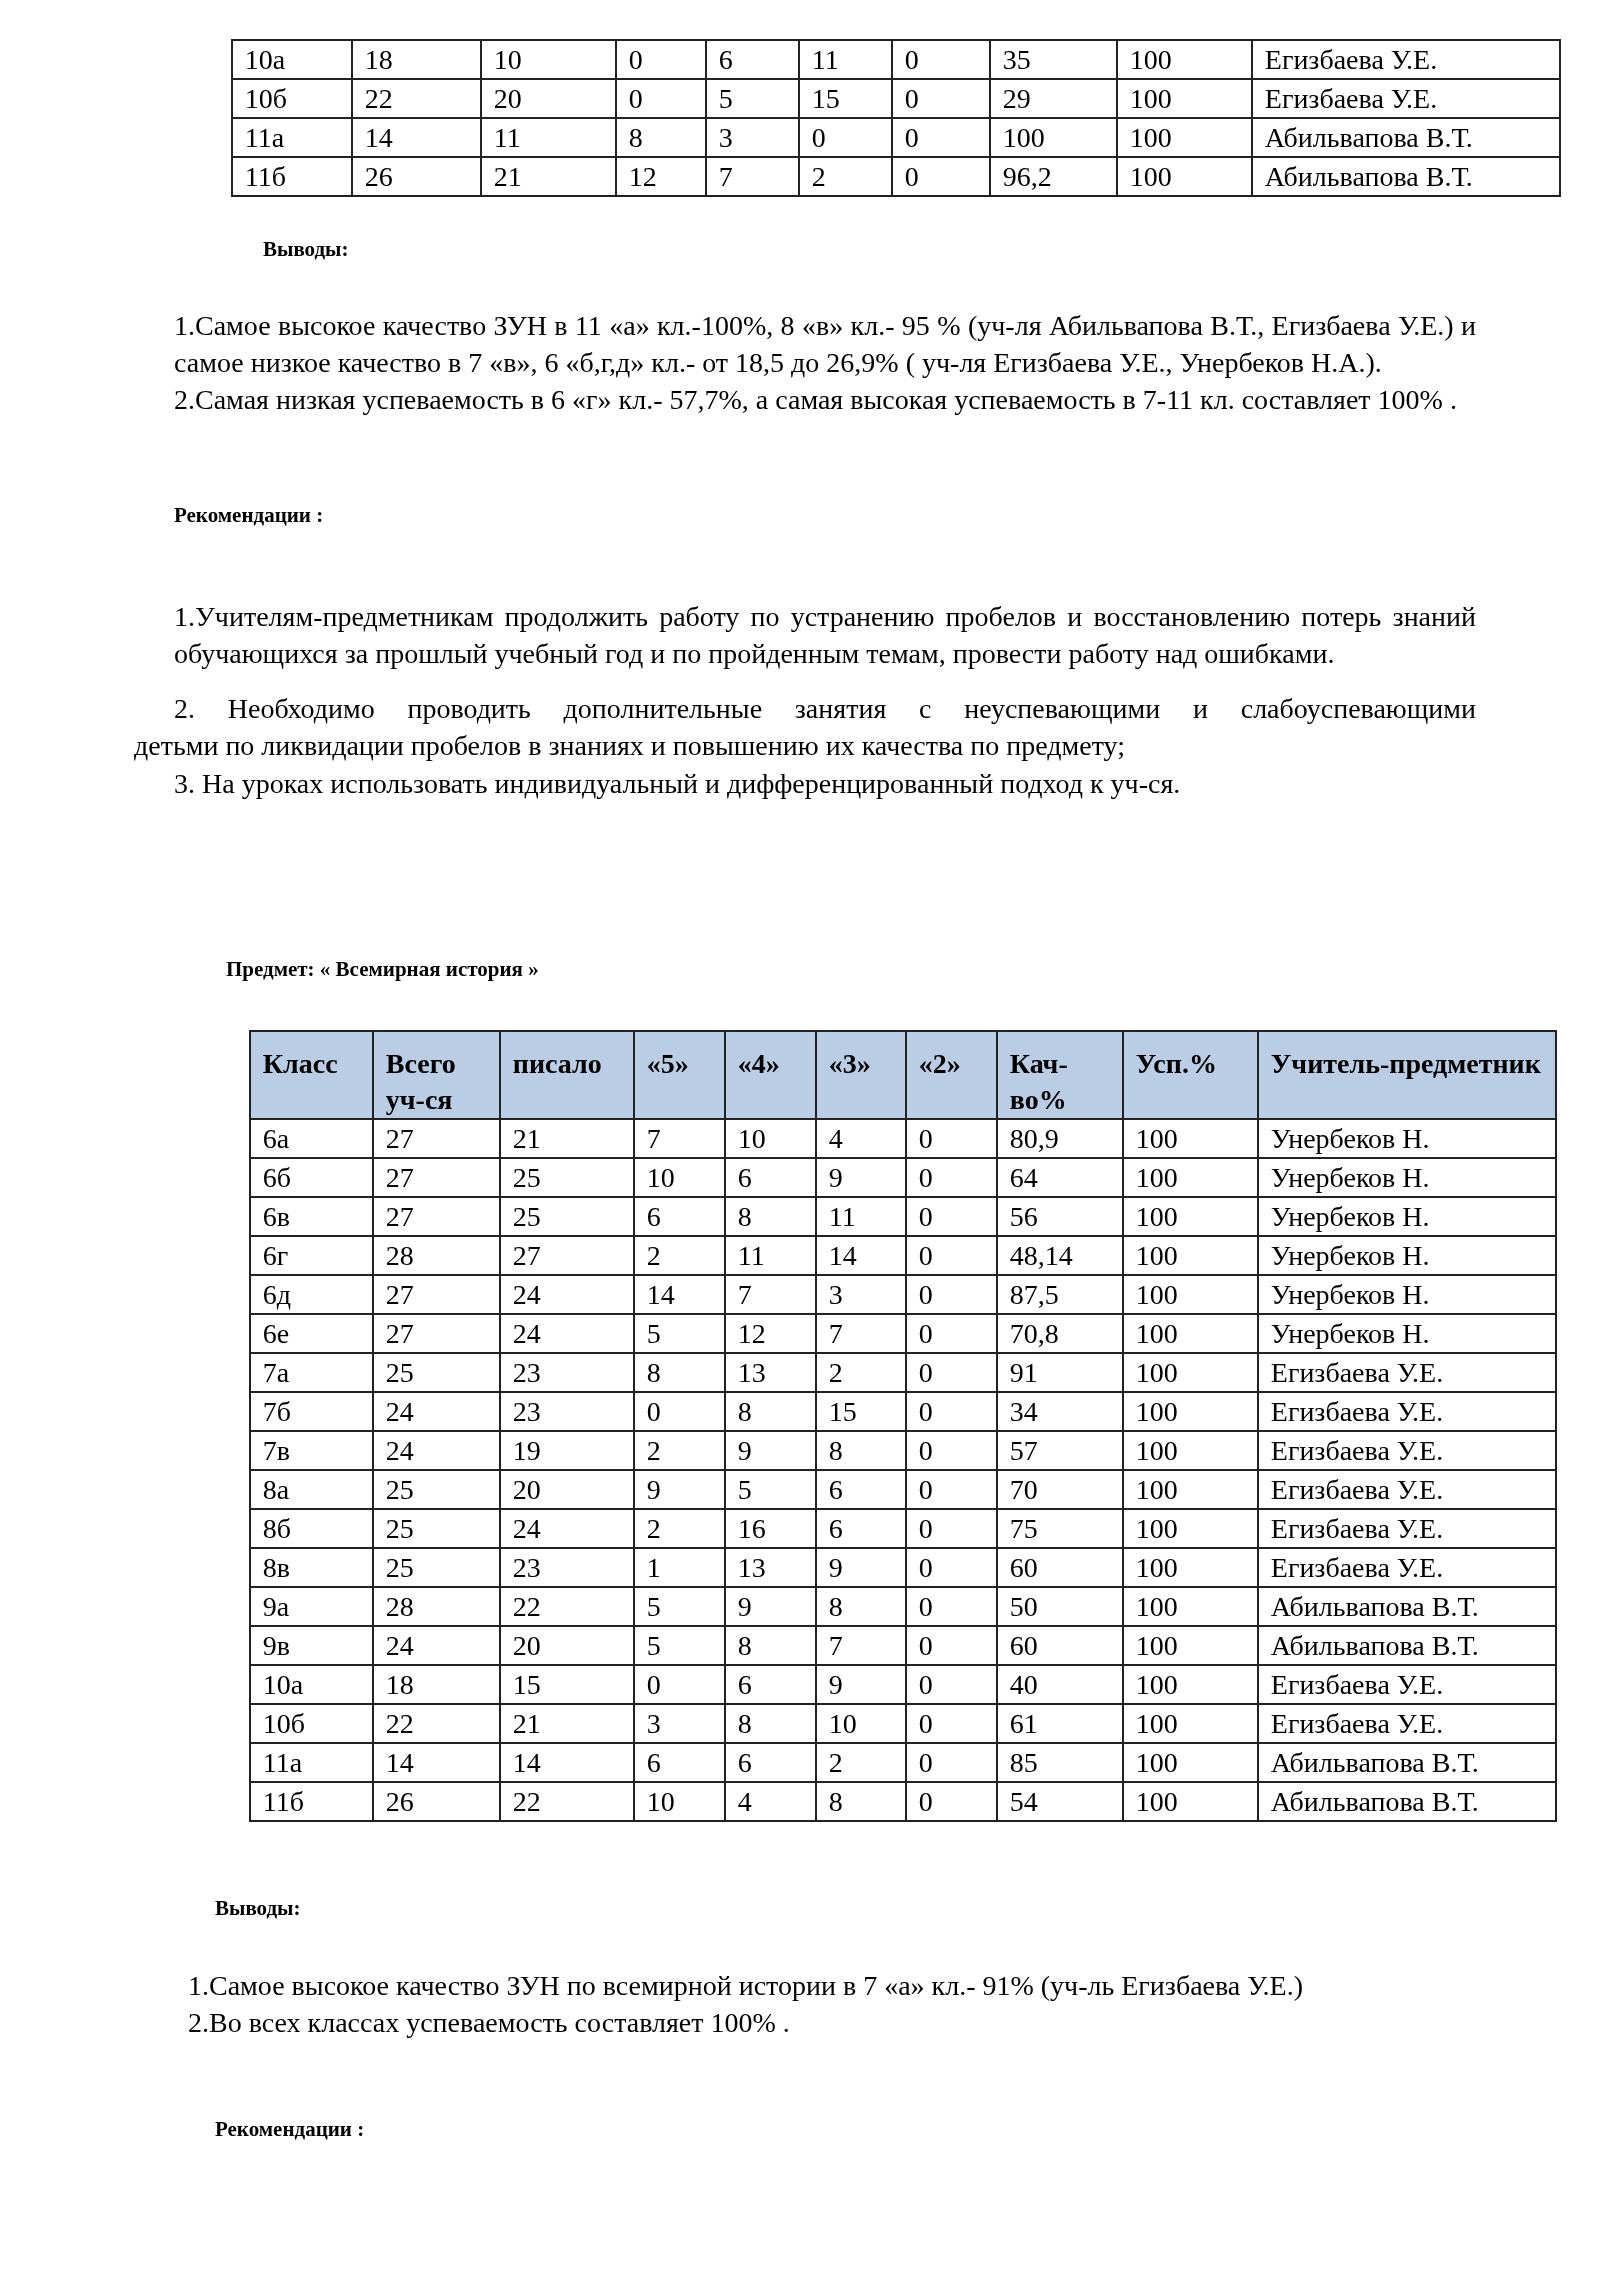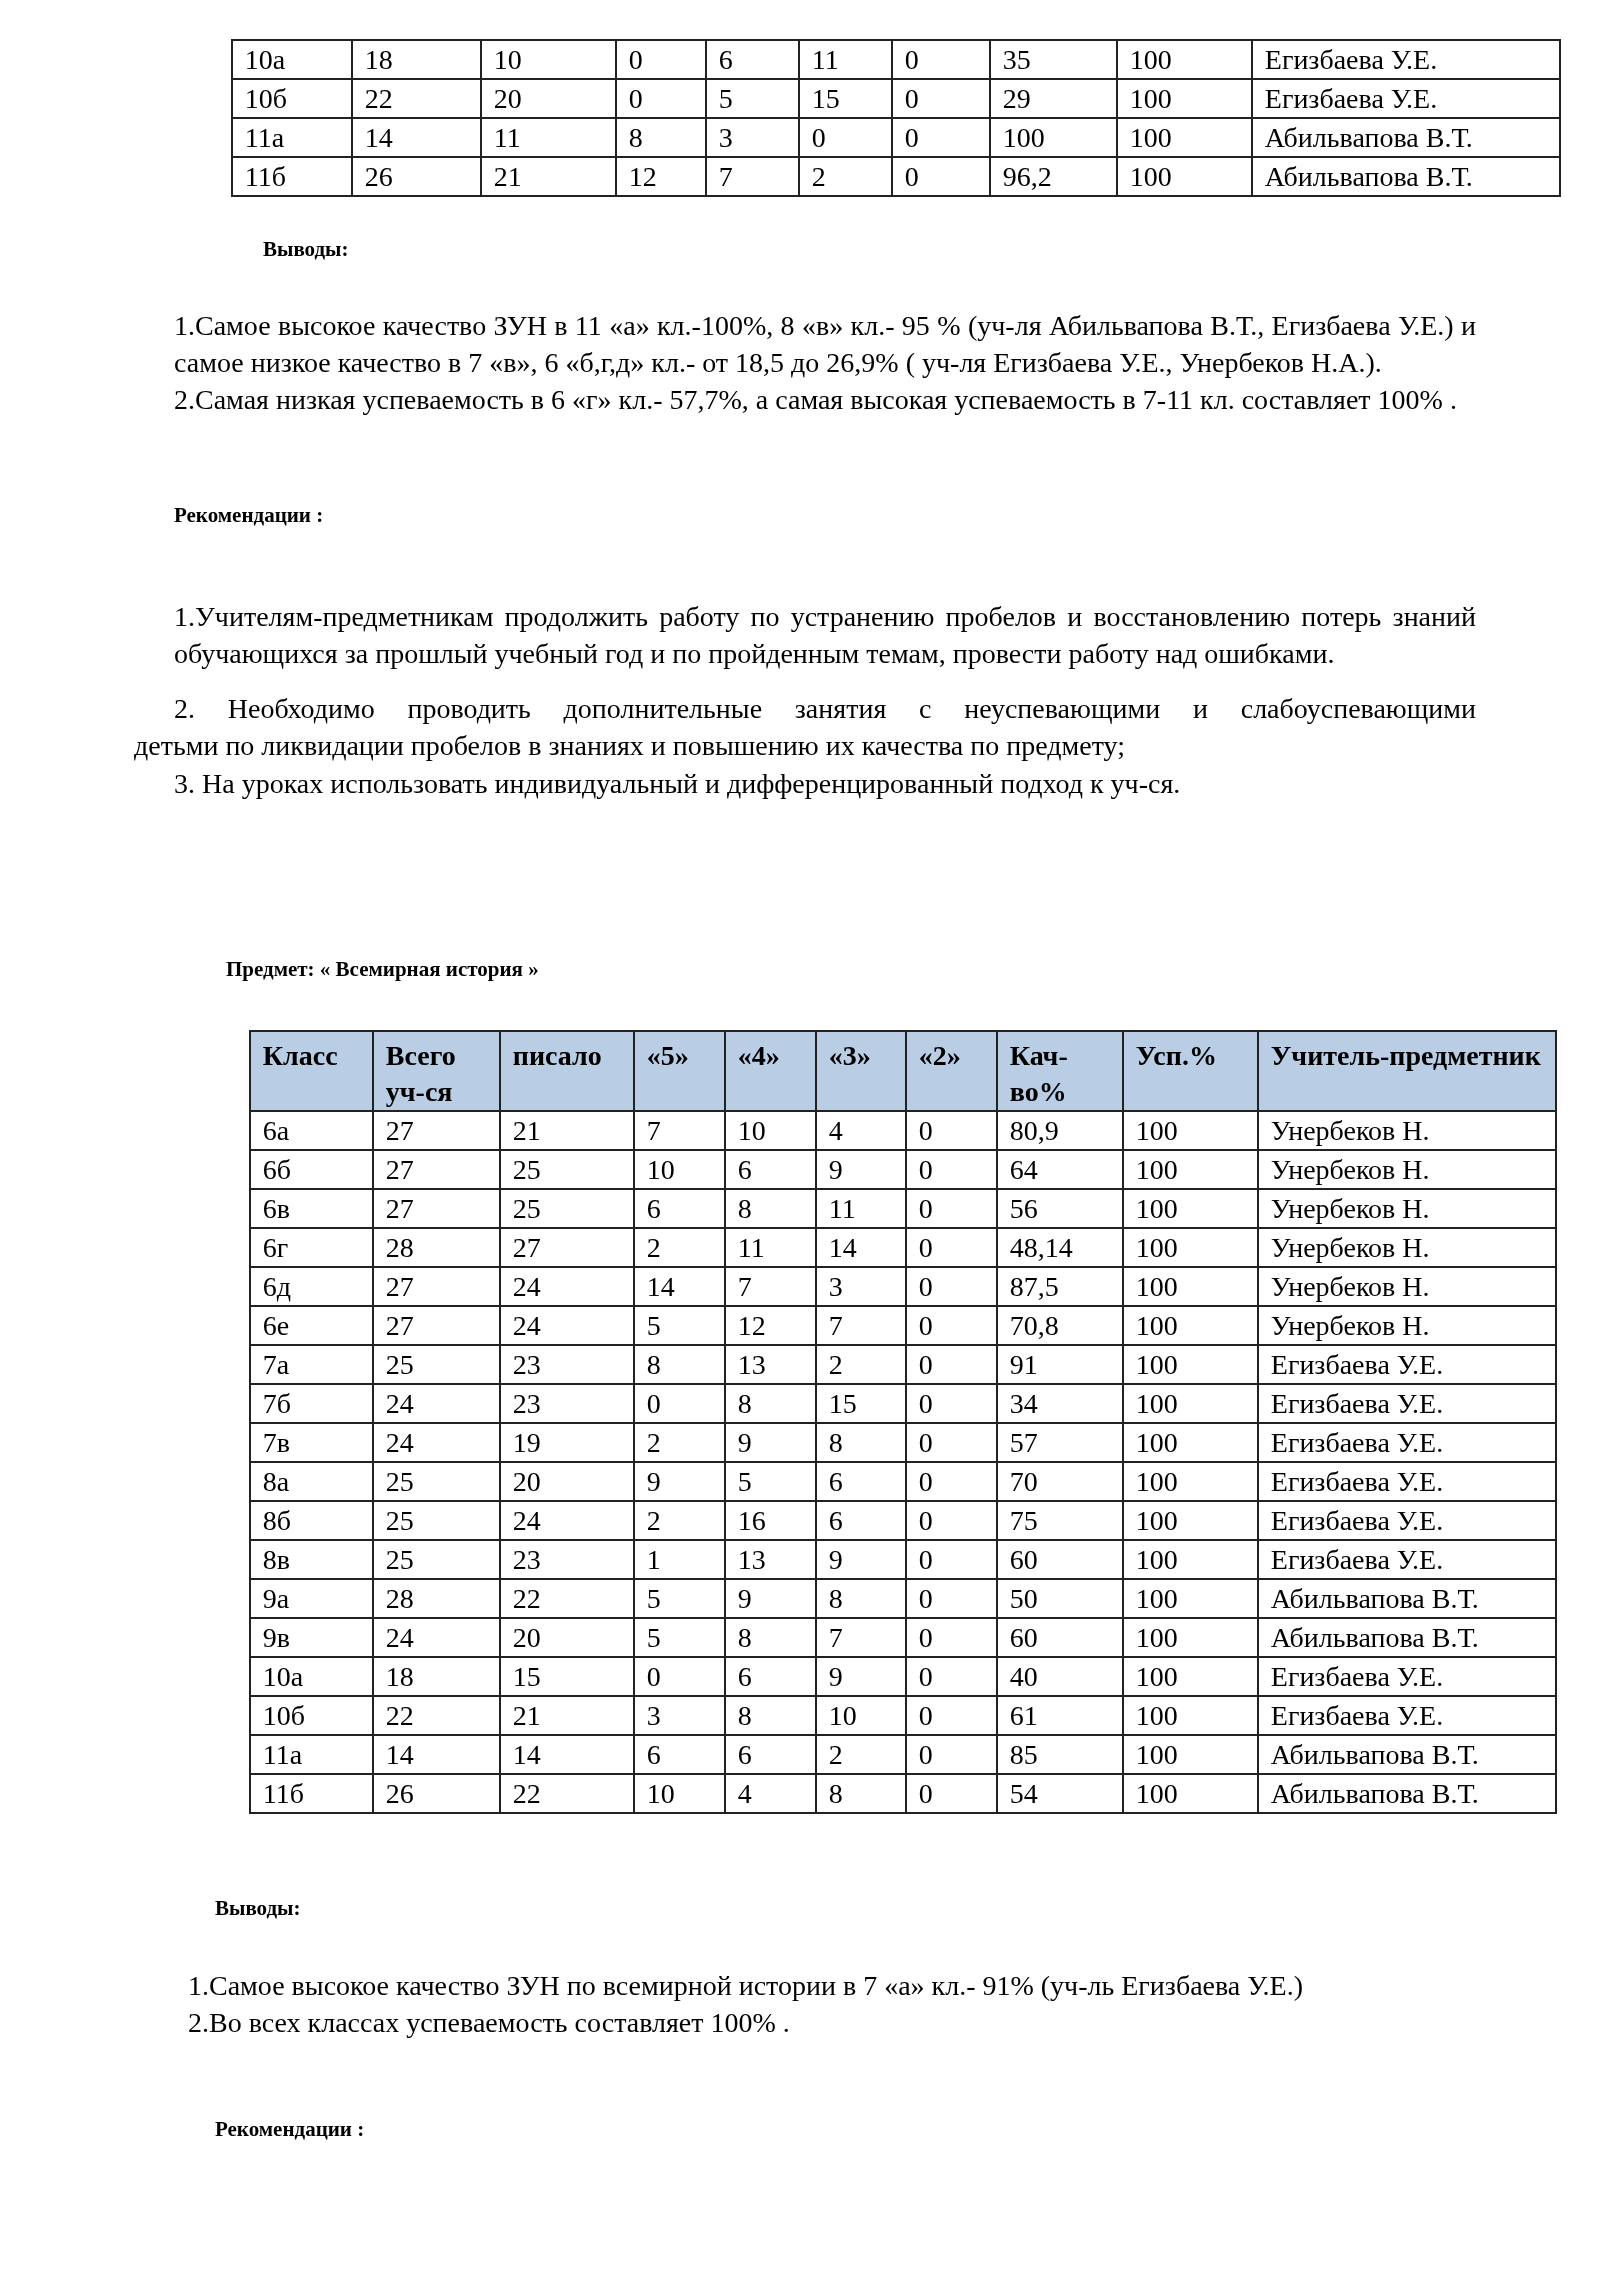--- a/index.html
+++ b/index.html
@@ -15,21 +15,21 @@
     padding: 0 0 0 11.8px;
     text-align: left; vertical-align: top;
     font-size: 28px; line-height: 37px;
     white-space: nowrap; overflow: hidden;
   }
   #top-table { left: 231px; top: 39px; width: 1329px; }
   #top-table td { height: 37px; }
   #hist-table { left: 249px; top: 1030px; width: 1308px; }
   #hist-table th {
     background: #b9cde4; font-weight: bold; line-height: 36px;
-    white-space: normal; padding-top: 6px; height: 72px;
+    white-space: normal; padding-top: 14px; height: 72px;
   }
   #hist-table td { height: 37px; line-height: 37px; }
   .heading { font-weight: bold; font-size: 21px; }
   .para { font-size: 28px; line-height: 37px; text-align: justify; }
   .para p { margin: 0; }
   .justify-line { text-align: justify; text-align-last: justify; }
 </style>
 </head>
 <body>
 

